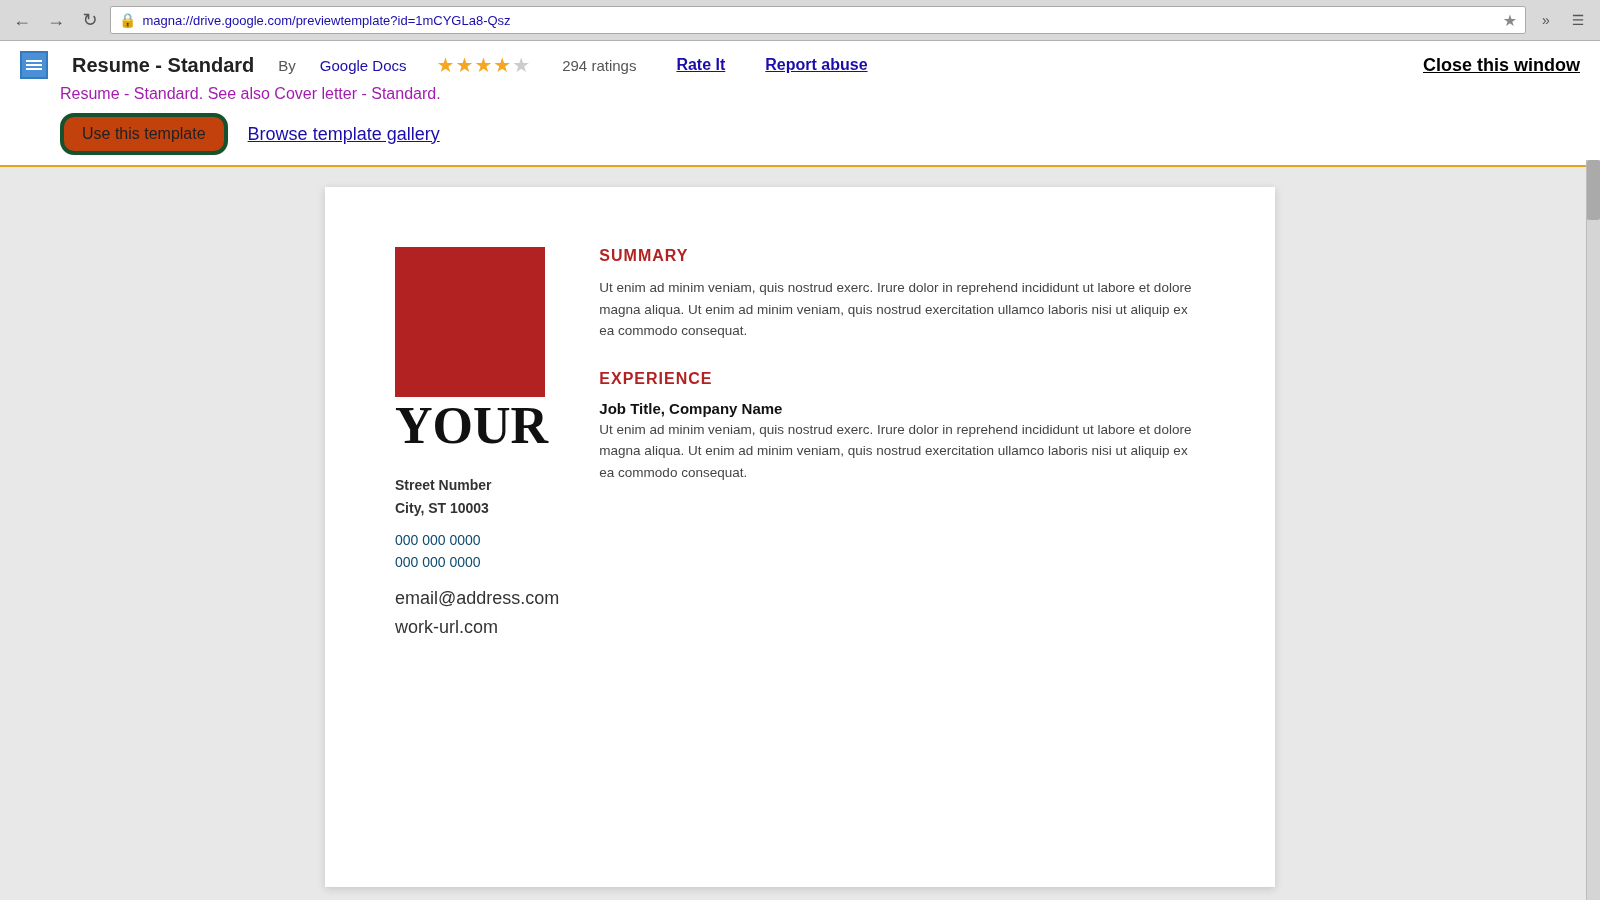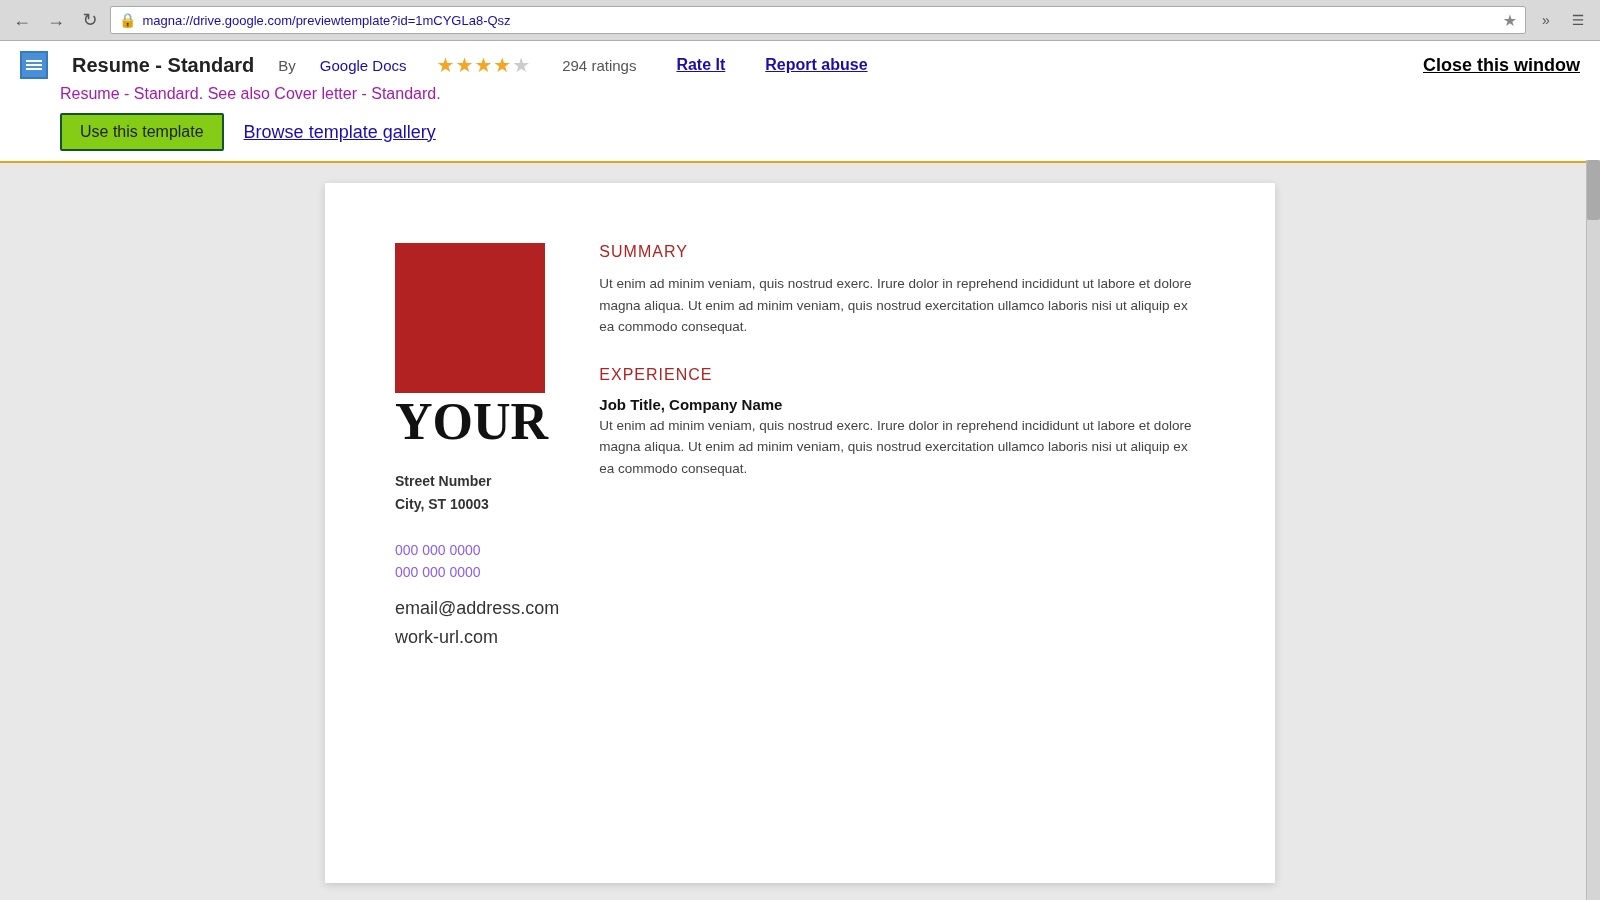--- a/index.html
+++ b/index.html
@@ -128,24 +128,24 @@
 
     .info-bar-desc {
       font-size: 16px; color: #a21caf; margin-left: 40px; margin-bottom: 10px;
     }
     .info-bar-actions {
       display: flex; align-items: center; gap: 20px; margin-left: 40px;
     }
     .use-template-btn {
       padding: 8px 18px;
       font-size: 16px;
-      border: 2px solid #14532d;
-      background: #84cc16;
+      border: 4px solid #14532d;
+      background: #c2410c;
       cursor: pointer;
-      border-radius: 2px;
+      border-radius: 14px;
       color: #222;
     }
     .browse-link {
       font-size: 18px; color: #1a0dab; text-decoration: underline; cursor: pointer; font-weight: normal;
     }
 
     
     .main-content {
       background: #e8e8e8;
       padding: 20px;
@@ -176,31 +176,31 @@
       font-weight: 900;
       color: #111;
       line-height: 1.1;
       margin-bottom: 20px;
       font-family: Liberation Serif, serif;
     }
     .resume-address {
       font-size: 14px; color: #333; font-weight: bold; line-height: 1.6;
     }
     .resume-phone {
-      font-size: 14px; color: #8b5cf6; line-height: 1.6; margin-top: 24px;
+      font-size: 14px; color: #0c4a6e; line-height: 1.6; margin-top: 10px;
     }
     .resume-contact {
       font-size: 18px; color: #333; line-height: 1.6; margin-top: 10px;
     }
     .resume-right {
       flex: 1;
     }
     .section-title {
       font-size: 16px;
-      font-weight: normal;
+      font-weight: bold;
       color: #b22222;
       letter-spacing: 1px;
       margin-bottom: 12px;
       text-transform: uppercase;
     }
     .section-body {
       font-size: 13.5px;
       color: #444;
       line-height: 1.6;
       margin-bottom: 28px;

